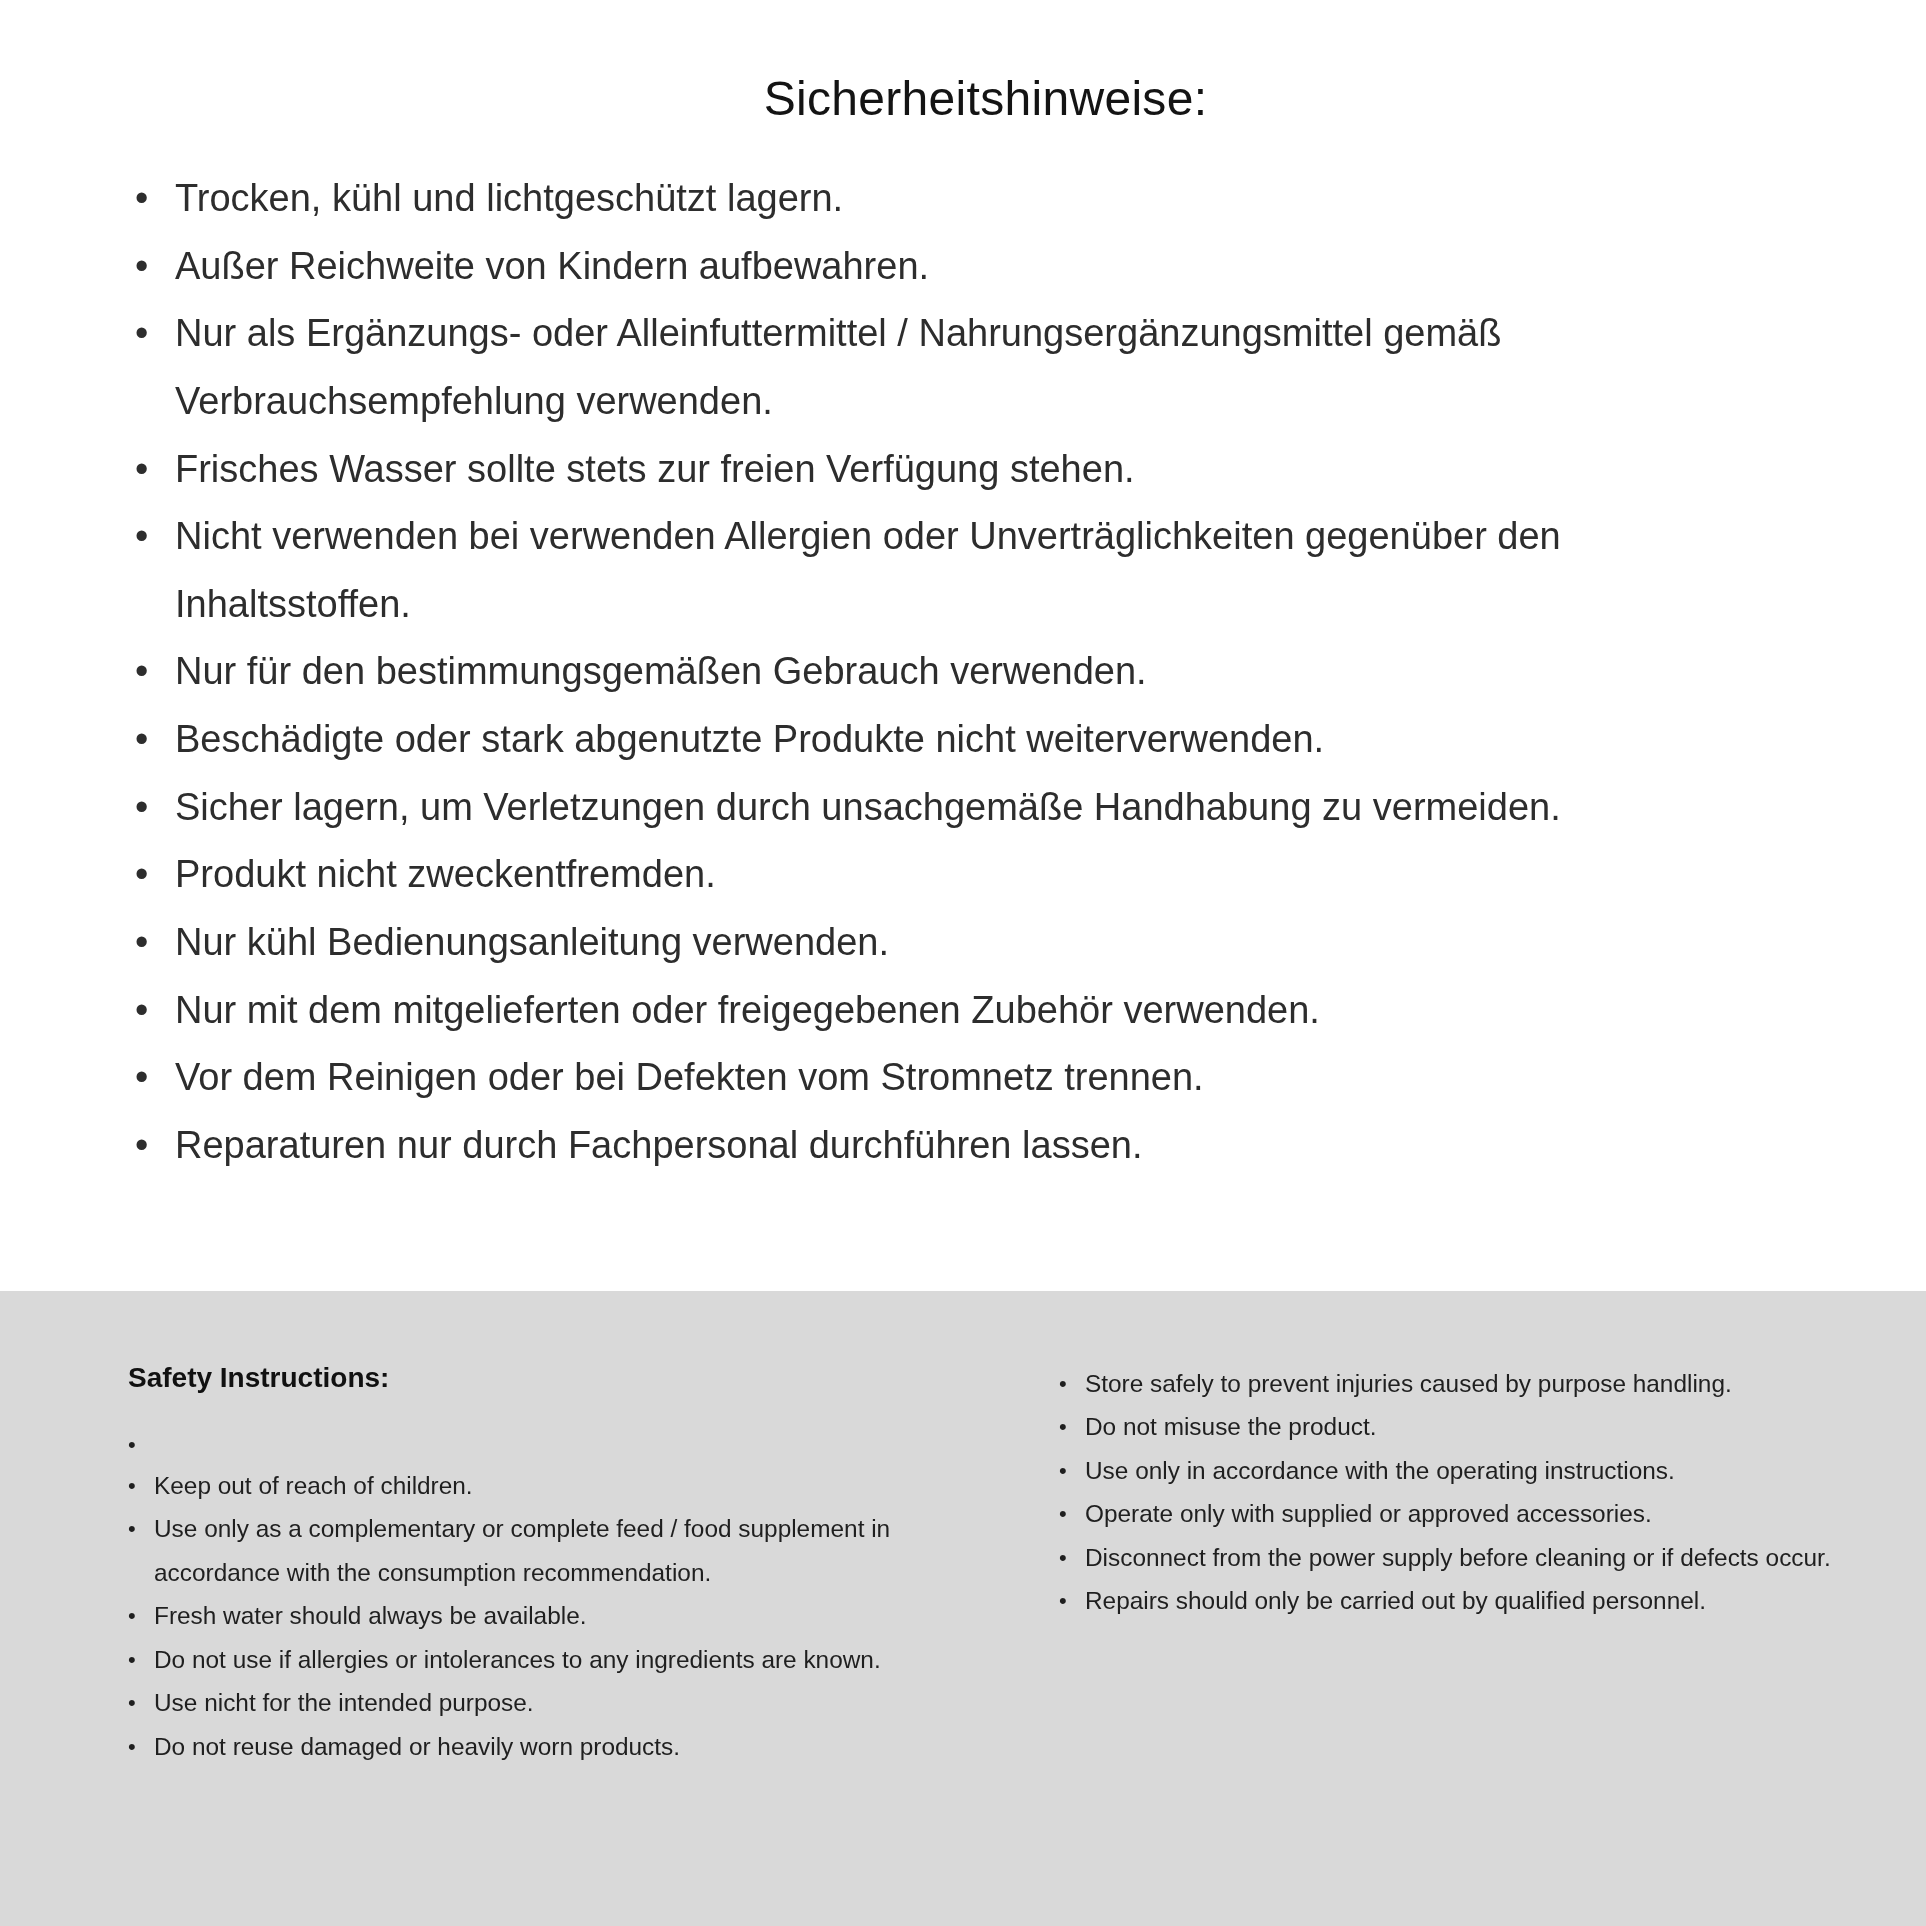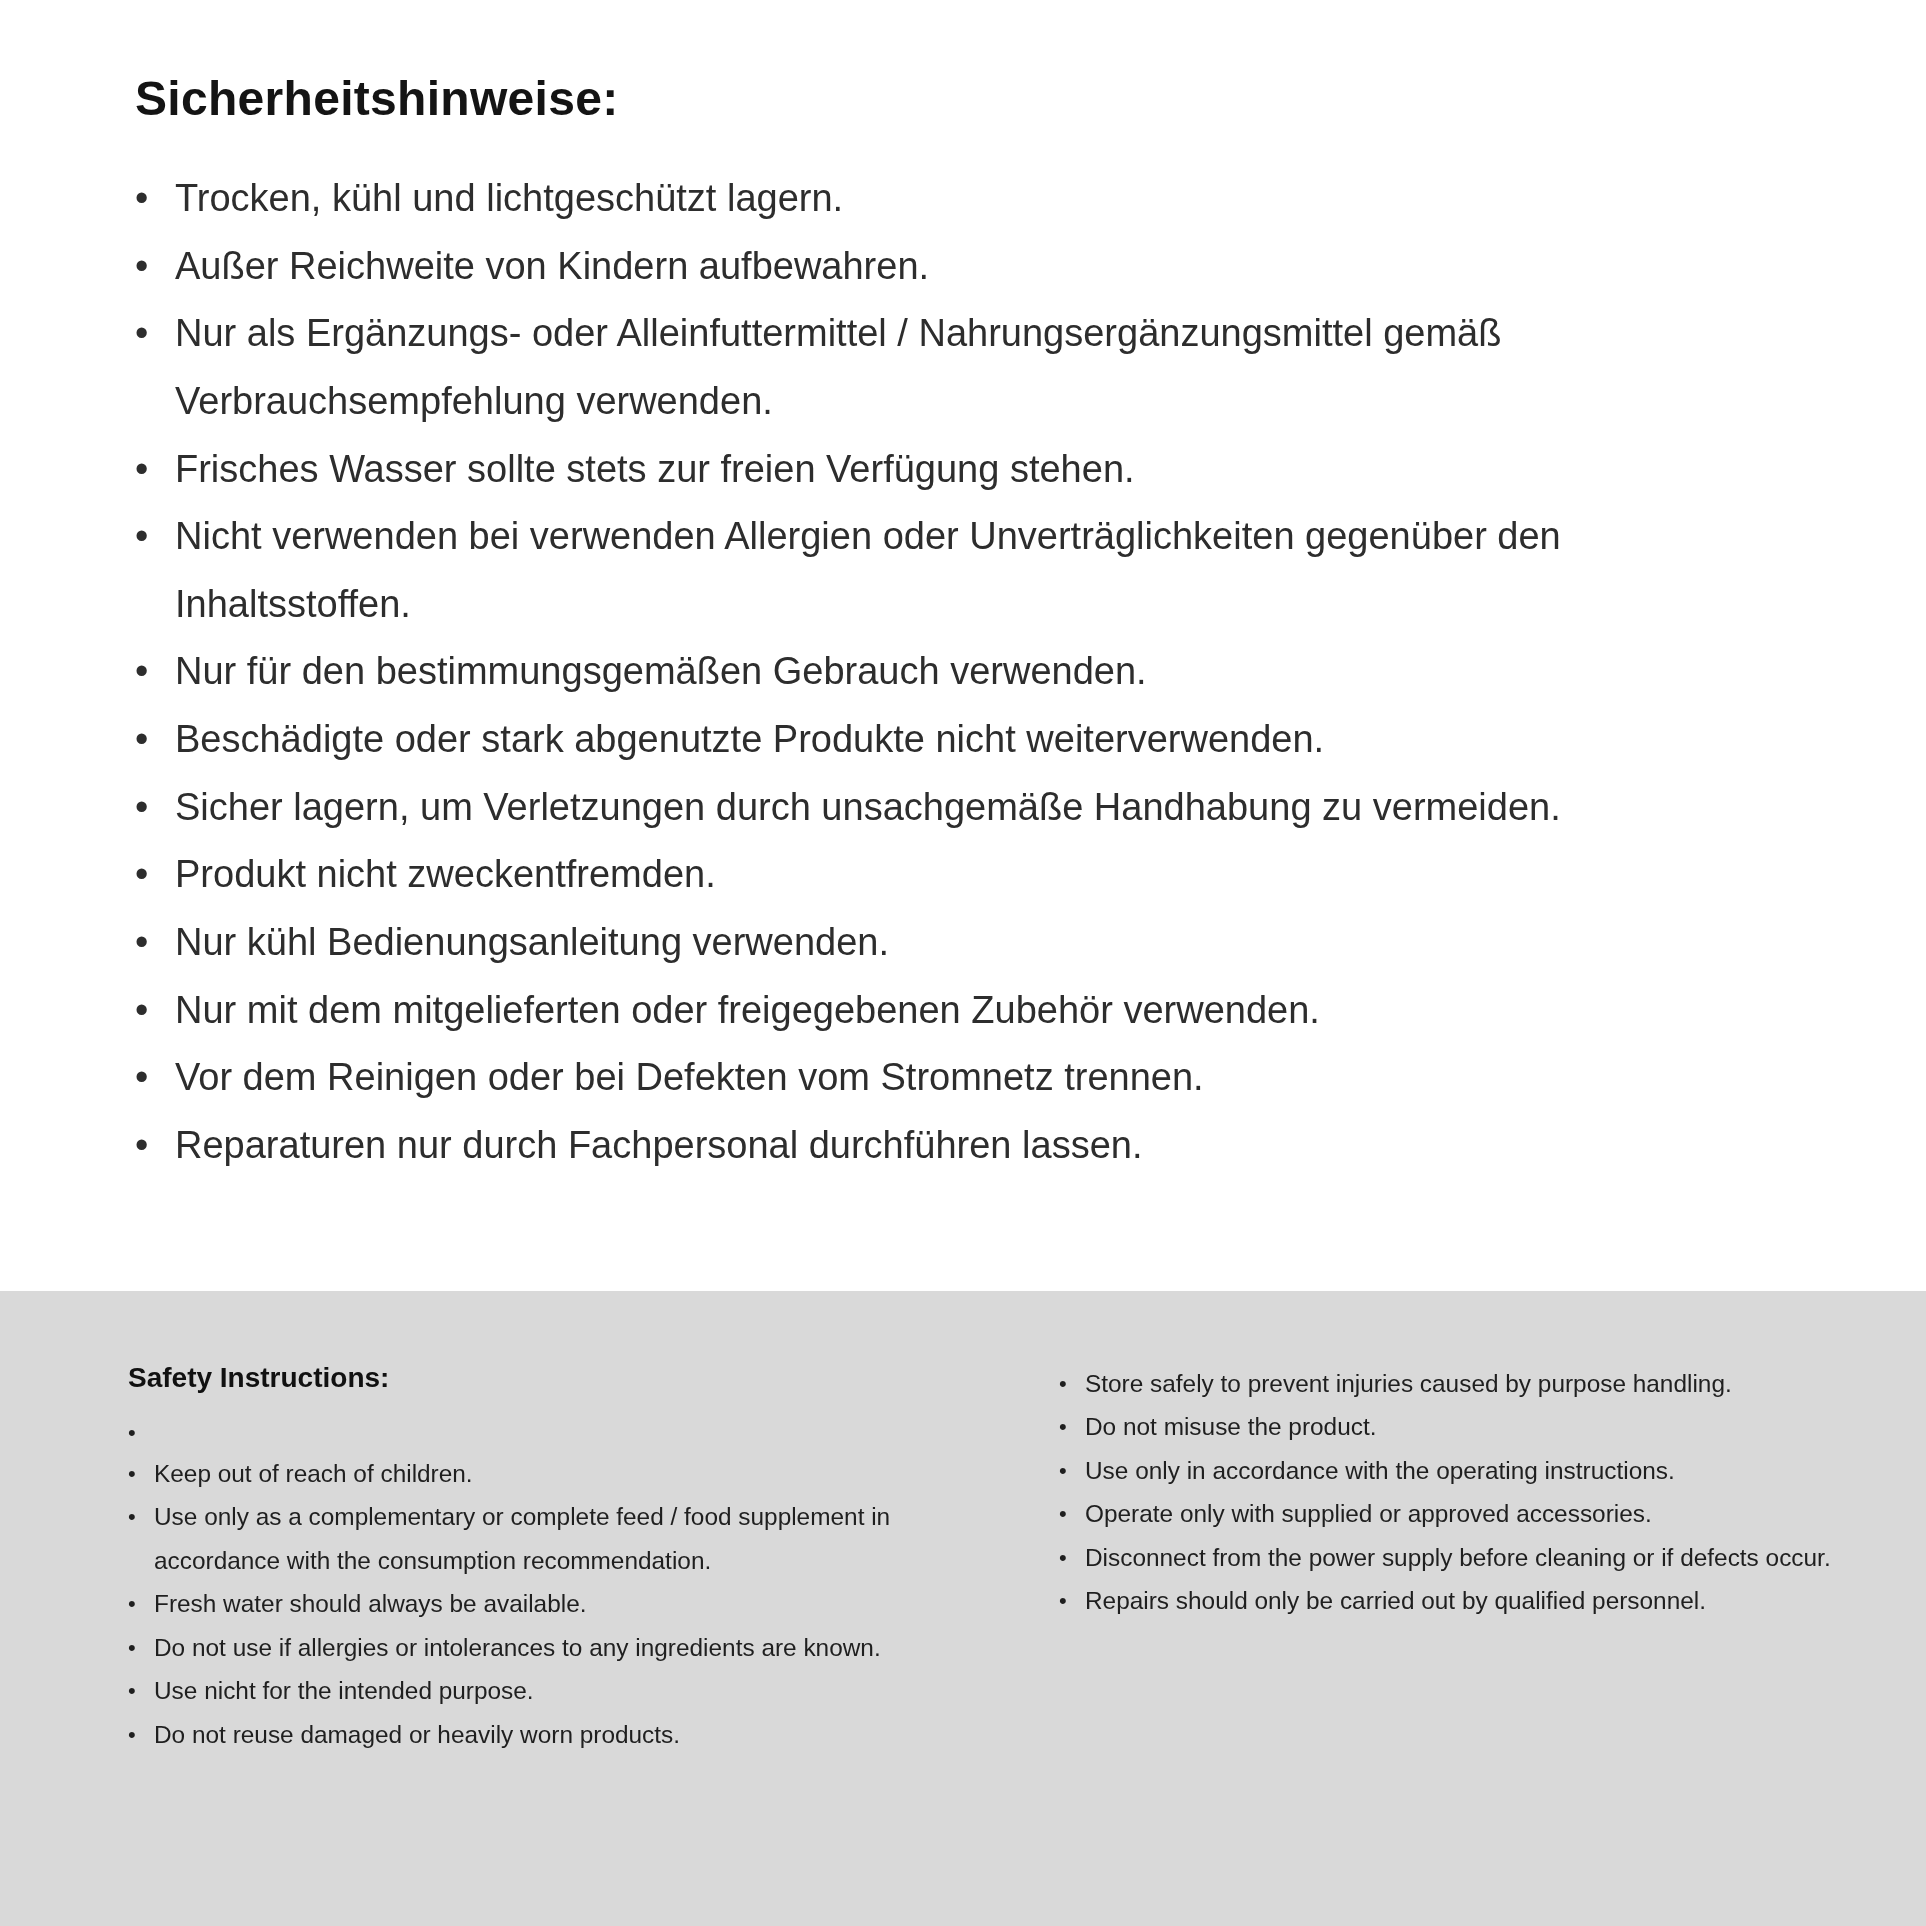--- a/index.html
+++ b/index.html
@@ -17,23 +17,24 @@
   }
 
   
   .german-section {
     padding: 71px 90px 0 135px;
     box-sizing: border-box;
   }
   .title-de {
     margin: 0 0 39px 0;
     font-size: 48px;
-    font-weight: 700;
+    font-weight: 400;
     color: #141414;
     letter-spacing: 0.3px;
+    text-align: center;
   }
   ul.bullet-list {
     margin: 0;
     padding: 0;
     list-style: none;
   }
   .list-de {
     margin-left: 35px;
     max-width: 1656px;
     font-size: 38px;
@@ -59,21 +60,21 @@
     bottom: 0;
     background: #d9d9d9;
     box-sizing: border-box;
     padding: 71px 58px 0 128px;
     display: flex;
     gap: 71px;
   }
   .col-left  { width: 860px; flex: none; }
   .col-right { width: 809px; flex: none; }
   .title-en {
-    margin: 0 0 17px 0;
+    margin: 0 0 29px 0;
     font-size: 28px;
     font-weight: 700;
     color: #111111;
   }
   .list-en {
     font-size: 24.4px;
     line-height: 1.78;
     color: #1f1f1f;
   }
   .list-en .marker {

